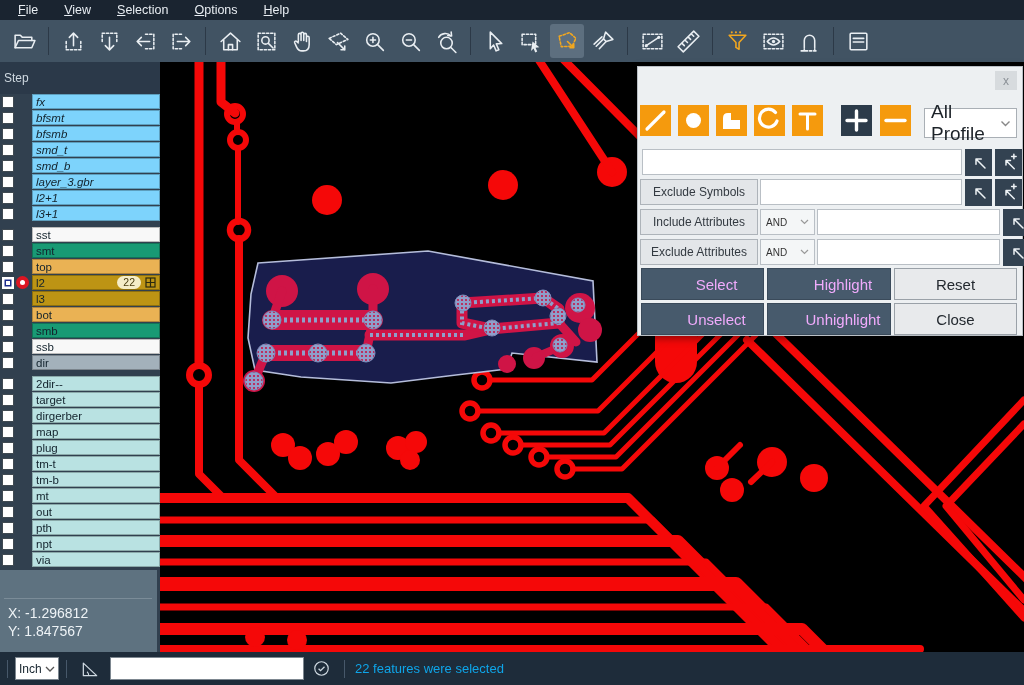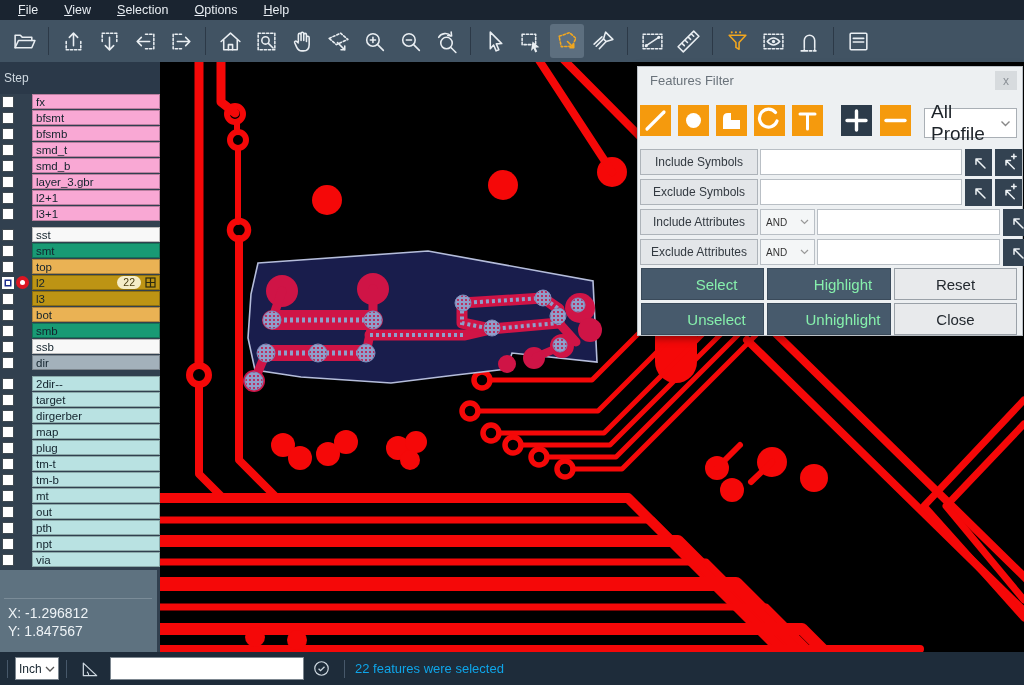--- a/index.html
+++ b/index.html
@@ -37,21 +37,21 @@
   .lr-check.checked::after{content:"";position:absolute;left:3px;top:3px;width:4px;height:4px;background:#fff;}
   .lr-dot{width:13px;height:13px;border-radius:50%;background:#dd1522;margin-left:2px;flex:none;
     position:relative;display:none;}
   .lr-dot.on{display:block;}
   .lr-dot::after{content:"";position:absolute;left:4px;top:4px;width:5px;height:5px;border-radius:50%;background:#fff;}
   .lr-label{margin-left:auto;width:128px;height:15px;font-size:11.5px;color:#13232d;
     display:flex;align-items:center;padding-left:3px;border:1px solid rgba(0,0,0,.25);}
   .lr-label .badge{margin-left:auto;background:#f5edc8;color:#4a3d10;font-size:10.5px;
     border-radius:8px;padding:0 6px;height:13px;line-height:13px;}
   .lr-label .grid-ico{margin:0 3px 0 4px;display:flex;}
-  .c-cyan{background:#f9a8d4;} .c-white{background:#f8f8f8;} .c-green{background:#189a74;}
+  .c-cyan{background:#7dd3fc;font-style:italic;} .c-white{background:#f8f8f8;} .c-green{background:#189a74;}
   .c-amber{background:#eab254;} .c-mustard{background:#bd9414;} .c-gray{background:#a3b1bb;}
   .c-pale{background:#b9e2e2;}
   .side-bottom{position:absolute;left:0;top:508px;width:157px;height:82px;background:#5e7280;}
   .side-sep{position:absolute;left:4px;top:28px;width:148px;height:1px;background:#7b8c98;}
   .coords{position:absolute;left:8px;top:34px;color:#eef3f6;font-size:14px;line-height:18px;}
 
   
   .canvas{position:absolute;left:160px;top:62px;width:864px;height:590px;background:#000;}
 
   
@@ -74,21 +74,21 @@
     color:#333a41;display:flex;align-items:center;justify-content:center;flex:none;}
   .row-and{width:55px;height:26px;margin-left:2px;background:#f4f6f7;border:1px solid #b9bfc5;
     font-size:10px;color:#333;display:flex;align-items:center;justify-content:space-between;
     padding:0 5px;flex:none;}
   .row-input{flex:1;height:26px;margin-left:2px;background:#fff;border:1px solid #b9bfc5;}
   .row-arrow{width:27px;height:27px;margin-left:3px;background:#334251;color:#eef2f5;flex:none;
     display:flex;align-items:center;justify-content:center;}
   .dlg-buttons{position:absolute;left:3px;top:201px;width:380px;display:grid;
     grid-template-columns:123px 124px 123px;grid-auto-rows:32px;gap:3px;}
   .big-btn{display:flex;align-items:center;justify-content:center;font-size:15px;}
-  .big-btn.dark{background:#475a6c;color:#86efac;border:1px solid #3a4a5a;padding-left:28px;}
+  .big-btn.dark{background:#475a6c;color:#f0abfc;border:1px solid #3a4a5a;padding-left:28px;}
   .big-btn.light{background:#e8eaec;color:#23292f;border:1px solid #9aa1a8;}
 
   
   .bottombar{position:absolute;left:0;top:652px;width:1024px;height:33px;background:#1e2c3a;
     display:flex;align-items:center;}
   .bb-sep{width:1px;height:18px;background:#47586a;margin:0 7px;}
   .unit-select{width:44px;height:23px;background:#fff;border:1px solid #7d8790;display:flex;
     align-items:center;justify-content:space-between;padding:0 3px;font-size:12px;color:#16242e;}
   .bb-icon{color:#cfd9e1;display:flex;margin:0 6px;}
   .bb-input{width:194px;height:23px;background:#fff;border:1px solid #7d8790;margin-left:4px;}
@@ -572,23 +572,20 @@
   <div class="side-bottom">
     <div class="side-sep"></div>
     <div class="coords">
       <div>X: -1.296812</div>
       <div>Y: 1.847567</div>
     </div>
   </div>
 </div>
 
 <div class="dialog">
-  <div class="dlg-title">
-    <span>Features Filter</span>
-  </div>
   <div class="dlg-close">x</div>
   <div class="dlg-tools" id="dlg-tools">
         <div class="tool-btn">
           <svg width="31" height="31" viewBox="0 0 31 31">
             <path d="M7 24L24 7" stroke="#fff" stroke-width="3.2" stroke-linecap="round" fill="none"></path>
           </svg>
         </div>
         <div class="tool-btn">
           <svg width="31" height="31" viewBox="0 0 31 31">
             <circle cx="15.5" cy="15.5" r="7.5" fill="#fff"></circle>
@@ -621,21 +618,20 @@
         </div>
       </div>
   <div class="profile-select">
     <span>All Profile</span>
     <svg class="chev" width="11" height="7">
           <path d="M1.5 1.5l4 4 4-4" stroke="#888" fill="none" stroke-width="1.4"></path>
         </svg>
   </div>
   <div id="dlg-rows">
         <div class="dlg-row" style="top: 81px;">
-          <div class="row-label">Include Symbols</div>
           <input class="row-input" style="">
           <div class="row-arrow">
             <svg width="18" height="18" viewBox="0 0 24 24" fill="none" stroke="#eef2f5" stroke-width="2" stroke-linecap="round" stroke-linejoin="round">
               <path d="M20 20L8 8M8 8h7M8 8v7"></path>
             </svg>
           </div>
           <div class="row-arrow">
             <svg width="18" height="18" viewBox="0 0 24 24" fill="none" stroke="#eef2f5" stroke-width="2" stroke-linecap="round" stroke-linejoin="round">
               <path d="M19 21L8 10M8 10h6M8 10v6M15.5 4.5h6M18.5 1.5v6"></path>
             </svg>

